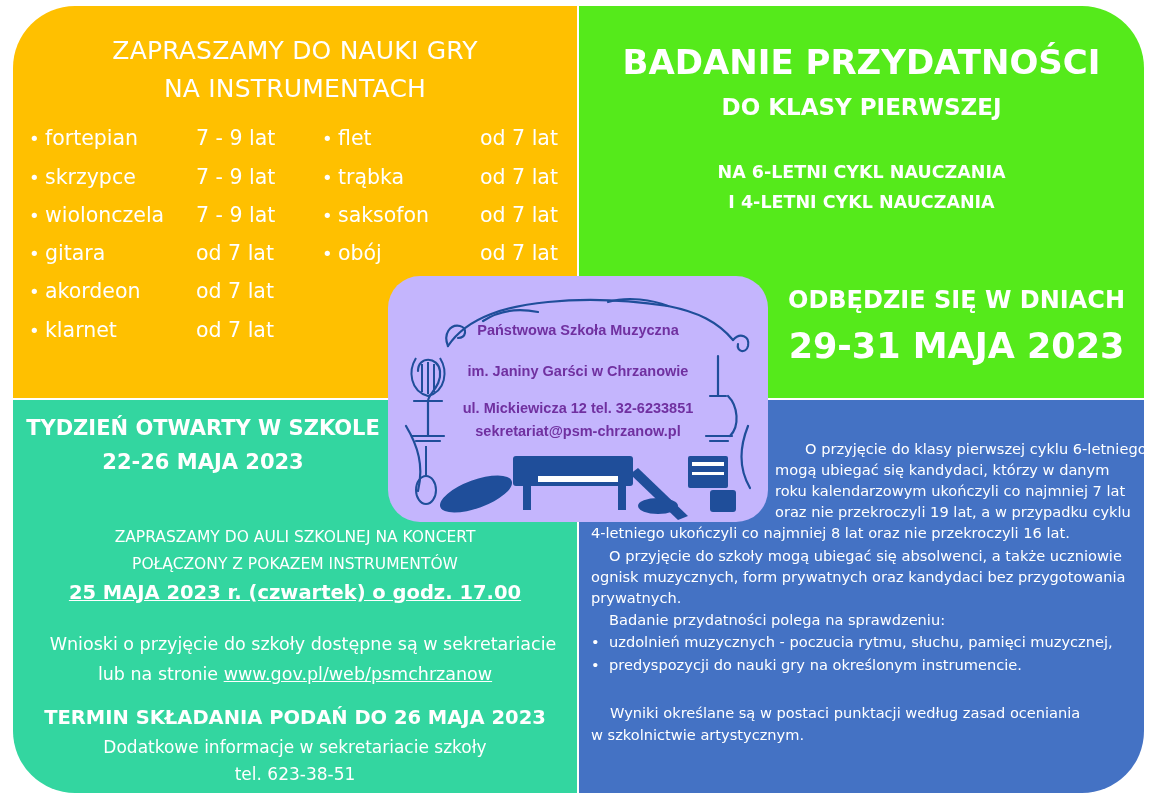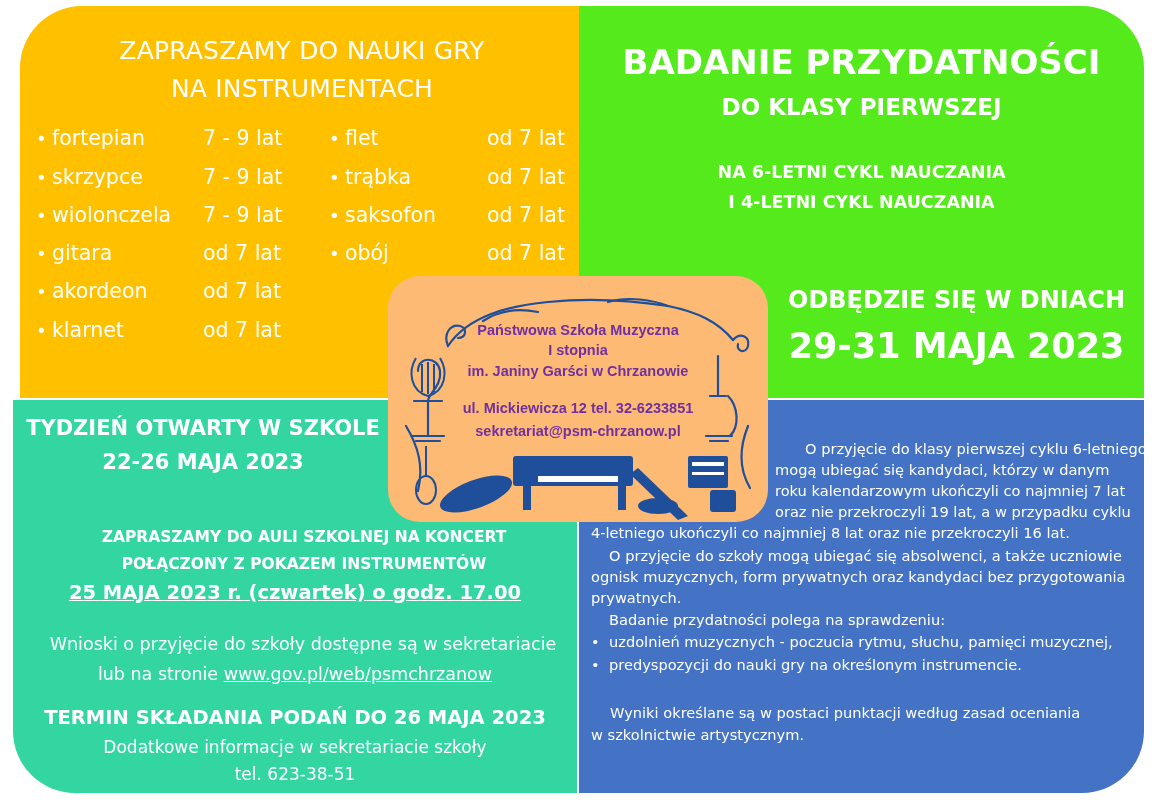--- a/index.html
+++ b/index.html
@@ -3,21 +3,21 @@
 <meta charset="utf-8">
 <style>
   html, body { margin: 0; padding: 0; }
   body {
     width: 1156px; height: 808px; background: #ffffff;
     position: relative; overflow: hidden;
     font-family: "DejaVu Sans", "Liberation Sans", sans-serif;
     color: #ffffff;
   }
   .panel { position: absolute; box-sizing: border-box; }
-  #q-orange { left: 20px; top: 6px; width: 564px; height: 392px; background: #FFC000; border-top-left-radius: 62px; }
+  #q-orange { left: 13px; top: 6px; width: 564px; height: 392px; background: #FFC000; border-top-left-radius: 62px; }
   #q-green  { left: 579px; top: 6px; width: 565px; height: 392px; background: #55EA1B; border-top-right-radius: 62px; }
   #q-teal   { left: 13px; top: 400px; width: 564px; height: 393px; background: #33D6A0; border-bottom-left-radius: 62px; }
   #q-blue   { left: 579px; top: 400px; width: 565px; height: 393px; background: #4472C4; border-bottom-right-radius: 62px; }
 
   .abs { position: absolute; white-space: nowrap; }
   .center { text-align: center; }
 
   
   .o-title { left: 0; width: 564px; font-size: 25px; letter-spacing: 0.2px; }
   .inst-row { position: absolute; font-size: 20.5px; height: 28px; line-height: 28px; }
@@ -27,34 +27,34 @@
 
   
   .g-title1 { font-weight: bold; font-size: 34px; }
   .g-title2 { font-weight: bold; font-size: 23px; }
   .g-sub    { font-weight: bold; font-size: 17.5px; }
   .g-date1  { font-weight: bold; font-size: 24px; }
   .g-date2  { font-weight: bold; font-size: 35px; }
 
   
   .t-h   { font-weight: bold; font-size: 21px; }
-  .t-b   { font-weight: bold; font-size: 15.5px; margin-left: 9px; }
+  .t-b   { font-weight: normal; font-size: 15.5px; }
   .t-u   { font-weight: bold; font-size: 19.5px; text-decoration: underline; }
   .t-p   { font-size: 17.5px; }
   .t-p a { color: #fff; text-decoration: underline; }
   .t-h2  { font-weight: bold; font-size: 19.5px; }
   .t-s   { font-size: 17px; }
 
   
   .b-p { font-size: 14.6px; line-height: 21.3px; }
 
   
   #logo-box {
     position: absolute; left: 388px; top: 276px; width: 380px; height: 246px;
-    background: #fdba74; border-radius: 32px; overflow: hidden;
+    background: #c4b5fd; border-radius: 32px; overflow: hidden;
   }
   #logo-box svg { position: absolute; left: 0; top: 0; }
   .logo-text { position: absolute; left: 0; width: 380px; text-align: center;
     color: #7030A0; font-family: "Liberation Sans", sans-serif; font-weight: bold; font-size: 14.5px; white-space: nowrap; }
 </style>
 </head>
 <body>
 
 <div class="panel" id="q-orange">
   <div class="abs o-title center" style="top:30px;">ZAPRASZAMY DO NAUKI GRY</div>
@@ -186,17 +186,16 @@
       <rect x="300" y="180" width="40" height="32" rx="2"></rect>
       <rect x="322" y="214" width="26" height="22" rx="3"></rect>
       <ellipse cx="270" cy="230" rx="20" ry="8"></ellipse>
     </g>
     <g fill="#ffffff">
       <rect x="304" y="186" width="32" height="4"></rect>
       <rect x="304" y="196" width="32" height="3"></rect>
     </g>
   </svg>
   <div class="logo-text" style="top:46px;">Państwowa Szkoła Muzyczna</div>
-  <div class="logo-text" style="top:66px;">I stopnia</div>
   <div class="logo-text" style="top:87px;">im. Janiny Garści w Chrzanowie</div>
   <div class="logo-text" style="top:124px;">ul. Mickiewicza 12   tel. 32-6233851</div>
   <div class="logo-text" style="top:147px;">sekretariat@psm-chrzanow.pl</div>
 </div>
 
 </body></html>

